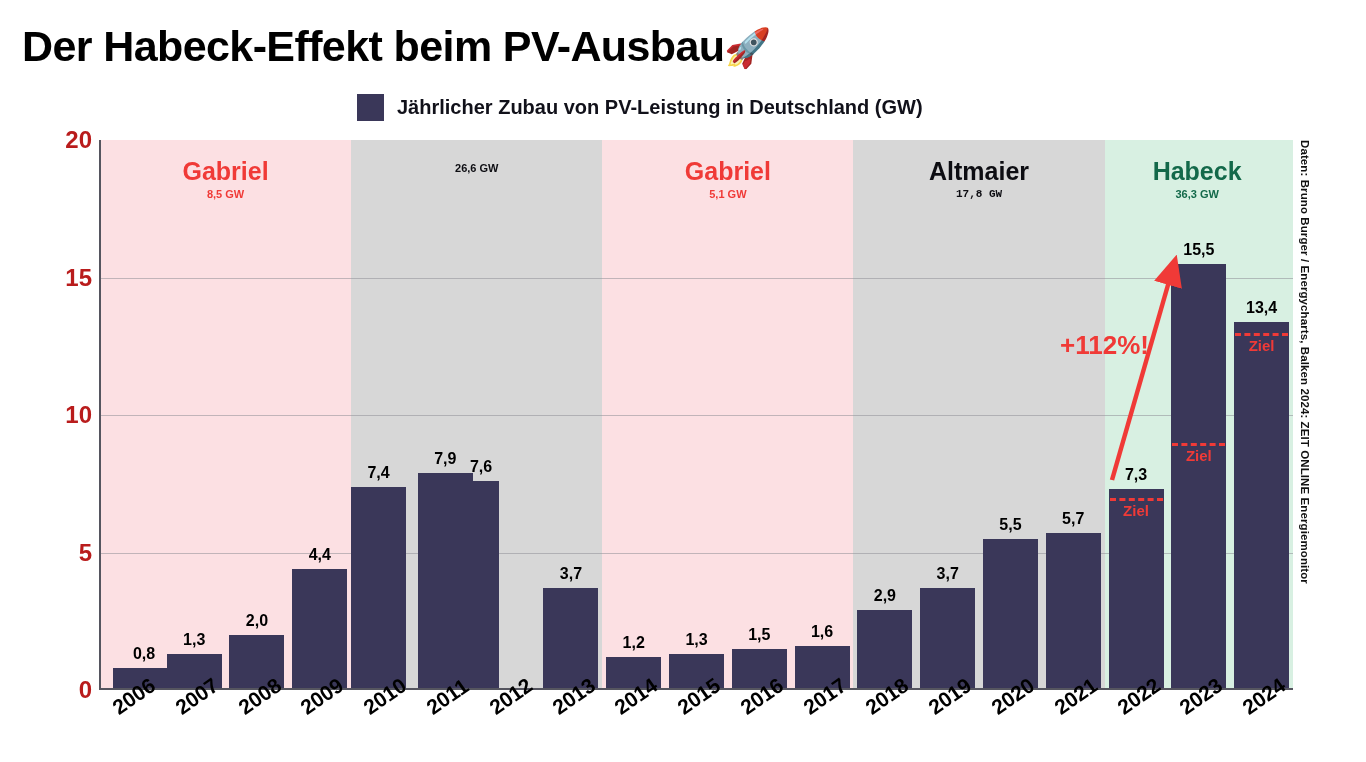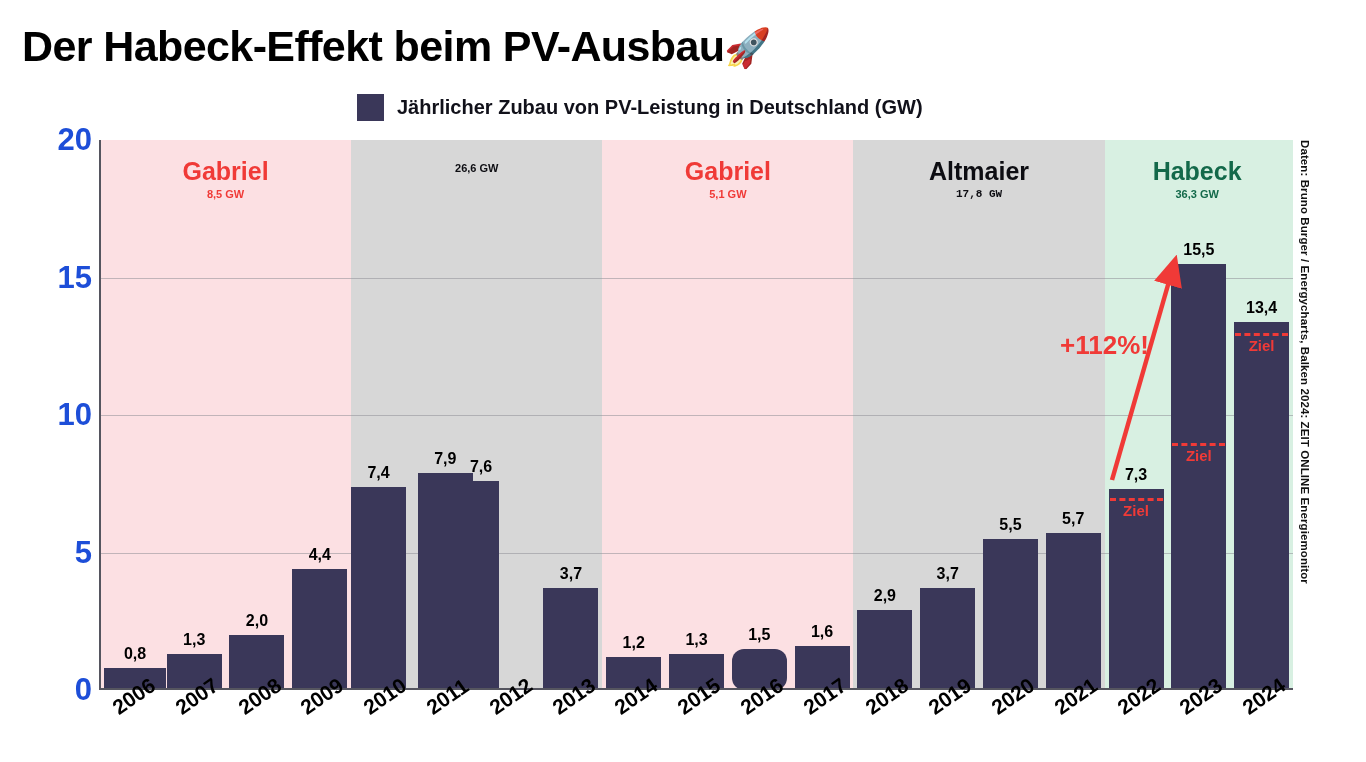--- a/index.html
+++ b/index.html
@@ -62,23 +62,23 @@
   .axis-left {
     position: absolute; left: -1px; top: 0; bottom: 0;
     width: 2px; background: #55555f;
   }
 
   .ytick {
     position: absolute;
     right: 1280px;
     width: 56px;
     text-align: right;
-    font-size: 31px;
-    font-weight: bold;
-    color: #1d4ed8;
+    font-size: 24px;
+    font-weight: bold;
+    color: #b91c1c;
     transform: translateY(-50%);
   }
 
   
   .band-label {
     position: absolute;
     top: 18px;
     text-align: center;
     line-height: 1.05;
     pointer-events: none;
@@ -196,21 +196,21 @@
         <div class="band-label" style="left: 753.474px; width: 251.158px;">
           <div class="band-name" style="color: rgb(13, 13, 18);">Altmaier</div>
           <div class="band-gw" style="color: rgb(13, 13, 18); font-family: Liberation Mono, monospace;">17,8 GW</div>
         </div>
         <div class="band-label" style="left: 1004.63px; width: 185px;">
           <div class="band-name" style="color: rgb(19, 105, 74);">Habeck</div>
           <div class="band-gw" style="color: rgb(19, 105, 74);">36,3 GW</div>
         </div>
       </div>
     <div id="bars">
-        <div class="bar" style="left: 4px; width: 62px; height: 22px;">
+        <div class="bar" style="left: 13px; width: 62px; height: 22px;">
           <span class="bar-value">0,8</span>
         </div>
         <div class="bar" style="left: 66.6842px; width: 55px; height: 35.75px;">
           <span class="bar-value">1,3</span>
         </div>
         <div class="bar" style="left: 129.474px; width: 55px; height: 55px;">
           <span class="bar-value">2,0</span>
         </div>
         <div class="bar" style="left: 192.263px; width: 55px; height: 121px;">
           <span class="bar-value">4,4</span>
@@ -226,21 +226,21 @@
         </div>
         <div class="bar" style="left: 443.421px; width: 55px; height: 101.75px;">
           <span class="bar-value">3,7</span>
         </div>
         <div class="bar" style="left: 506.211px; width: 55px; height: 33px;">
           <span class="bar-value">1,2</span>
         </div>
         <div class="bar" style="left: 569px; width: 55px; height: 35.75px;">
           <span class="bar-value">1,3</span>
         </div>
-        <div class="bar" style="left: 631.789px; width: 55px; height: 41.25px; border-radius: 12px;">
+        <div class="bar" style="left: 631.789px; width: 55px; height: 41.25px;">
           <span class="bar-value">1,5</span>
         </div>
         <div class="bar" style="left: 694.579px; width: 55px; height: 44px;">
           <span class="bar-value">1,6</span>
         </div>
         <div class="bar" style="left: 757.368px; width: 55px; height: 79.75px;">
           <span class="bar-value">2,9</span>
         </div>
         <div class="bar" style="left: 820.158px; width: 55px; height: 101.75px;">
           <span class="bar-value">3,7</span>

